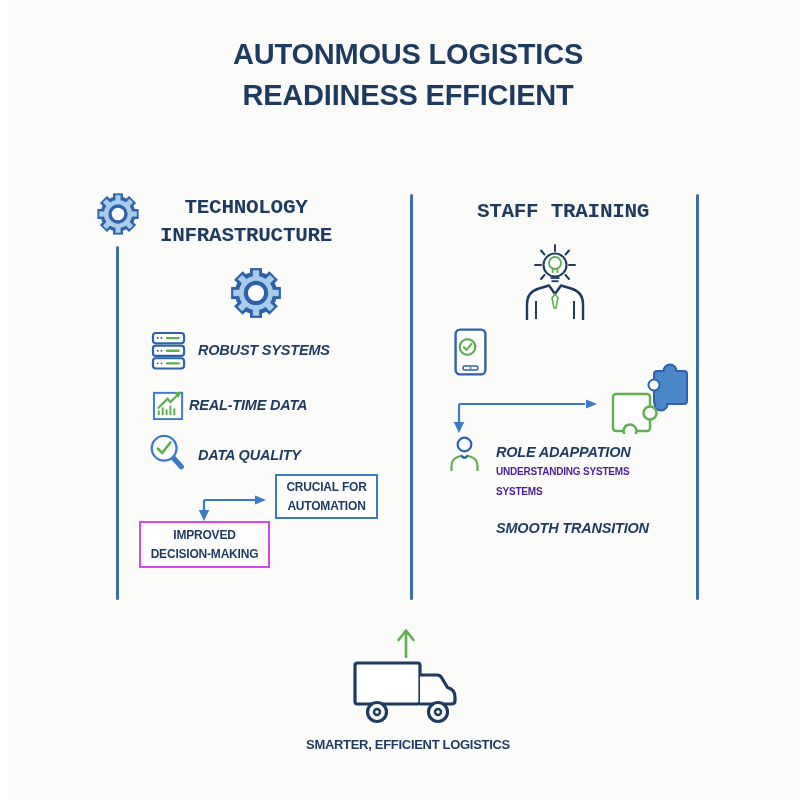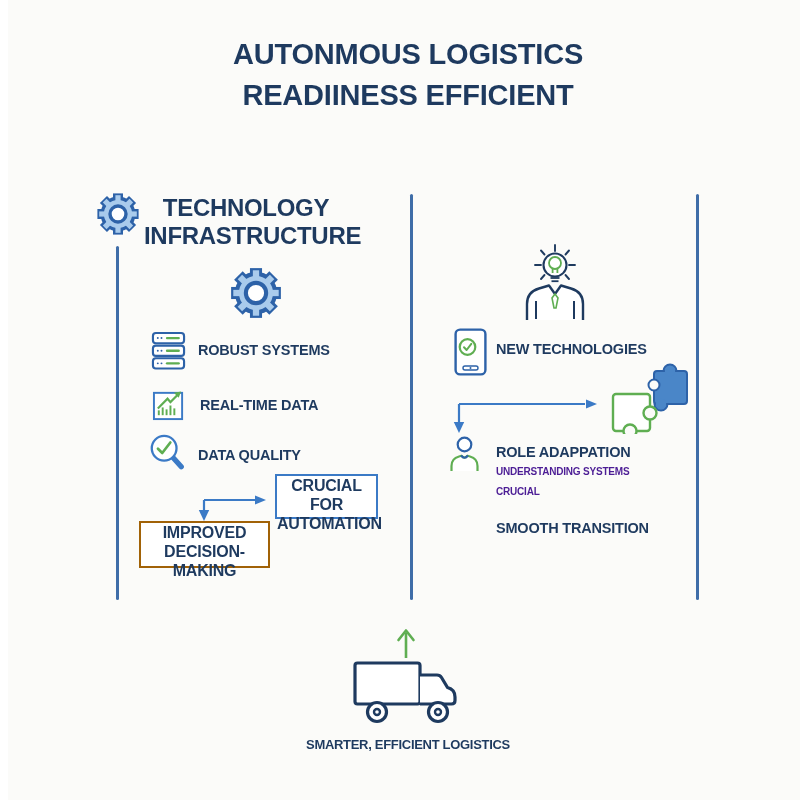--- a/index.html
+++ b/index.html
@@ -7,31 +7,31 @@
     position:relative;width:800px;height:800px;overflow:hidden;
     background:#fbfbf9;
     font-family:"Liberation Sans",sans-serif;
     font-weight:bold;color:#1e3a5f;margin-left:8px;
   }
   .abs{position:absolute;}
   .title{
     top:34px;left:0;width:800px;text-align:center;
     font-size:29px;line-height:41px;letter-spacing:-0.2px;color:#1e3a5f;
   }
-  .col-header{font-size:24px;line-height:28px;letter-spacing:-0.3px;text-align:center;color:#1e3a5f;}
-  .item-label{font-size:14.5px;line-height:19px;letter-spacing:-0.2px;color:#1e3a5f;white-space:nowrap;}
+  .col-header{font-size:21px;line-height:28px;letter-spacing:-0.3px;text-align:center;color:#1e3a5f;font-family:Liberation Mono, monospace;}
+  .item-label{font-size:14.5px;line-height:19px;letter-spacing:-0.2px;color:#1e3a5f;white-space:nowrap;font-style:italic;}
   .multi-label{font-size:10px;line-height:20px;letter-spacing:-0.2px;color:#4c1d95;}
   .divider{width:3px;background:#3f6da8;border-radius:2px;}
   .callout{
     box-sizing:border-box;background:#ffffff;text-align:center;
-    font-size:16px;line-height:19px;letter-spacing:-0.2px;color:#1e3a5f;
-    display:flex;flex-direction:column;justify-content:flex-start;
+    font-size:12px;line-height:19px;letter-spacing:-0.2px;color:#1e3a5f;
+    display:flex;flex-direction:column;justify-content:center;
   }
   .callout.blue{border:2px solid #3b7ac6;}
-  .callout.green{border:2px solid #a16207;}
+  .callout.green{border:2px solid #d946ef;}
   .caption{
     top:737px;left:0;width:800px;text-align:center;
     font-size:13px;letter-spacing:-0.3px;color:#1e3a5f;
   }
   svg{display:block;}
 </style>
 </head>
 <body>
 
 <div class="canvas">
@@ -125,21 +125,21 @@
     <g stroke="#5fae52" stroke-width="2" stroke-linecap="butt">
       <line x1="7" y1="28" x2="7" y2="23"></line>
       <line x1="11" y1="28" x2="11" y2="20"></line>
       <line x1="15" y1="28" x2="15" y2="22"></line>
       <line x1="19" y1="28" x2="19" y2="18"></line>
       <line x1="23" y1="28" x2="23" y2="21"></line>
     </g>
     <polyline points="6,21 16,11 19,14.5 26,7.5" fill="none" stroke="#5fae52" stroke-width="2.2"></polyline>
     <polygon points="30,3.5 22.5,5 27.5,10" fill="#5fae52"></polygon>
   </svg>
-  <div class="abs item-label" style="left:192px;top:396px">REAL-TIME DATA</div>
+  <div class="abs item-label" style="left:181px;top:396px">REAL-TIME DATA</div>
 
   <svg class="abs" style="left:139px;top:432px" width="40" height="42" viewBox="0 0 42 44">
     <line x1="27.5" y1="27" x2="36" y2="36.5" stroke="#3b7ac6" stroke-width="5.5" stroke-linecap="round"></line>
     <circle cx="18" cy="17" r="13" fill="#ffffff" stroke="#3b7ac6" stroke-width="2.4"></circle>
     <polyline points="11.5,17.5 16,22 24.5,11" fill="none" stroke="#5fae52" stroke-width="2.8" stroke-linecap="round" stroke-linejoin="round"></polyline>
   </svg>
   <div class="abs item-label" style="left:190px;top:446px">DATA QUALITY</div>
 
   <div class="abs callout blue" style="left:267px;top:474px;width:103px;height:45px">
     <div>CRUCIAL FOR</div>
@@ -152,20 +152,21 @@
     <polygon points="10,31 4.8,20 15.2,20" fill="#3b7ac6"></polygon>
   </svg>
 
   <div class="abs callout green" style="left:131px;top:521px;width:131px;height:47px">
     <div>IMPROVED</div>
     <div>DECISION-MAKING</div>
   </div>
 
   <div class="abs divider" style="left:402px;top:194px;height:406px"></div>
 
+  <div class="abs col-header" style="left:455px;top:198px;width:200px">STAFF TRAINING</div>
 
   <svg class="abs" style="left:514px;top:242px" width="66" height="78" viewBox="0 0 66 78">
     <g stroke="#1e3a5f" stroke-width="1.9" stroke-linecap="round">
       <line x1="33" y1="3" x2="33" y2="9"></line>
       <line x1="19" y1="8.5" x2="22.5" y2="12.5"></line>
         <line x1="47" y1="8.5" x2="43.5" y2="12.5"></line>
       <line x1="13" y1="23" x2="19" y2="23"></line>
         <line x1="53" y1="23" x2="47" y2="23"></line>
       <line x1="19" y1="37" x2="22.5" y2="33"></line>
         <line x1="47" y1="37" x2="43.5" y2="33"></line>
@@ -188,21 +189,20 @@
     <path d="M33,52 L30,56 L32,66 L34,66 L36,56 Z" fill="#ffffff" stroke="#5fae52" stroke-width="1.6"></path>
   </svg>
 
   <svg class="abs" style="left:446px;top:328px" width="33" height="48" viewBox="0 0 33 48">
     <rect x="1.6" y="1.6" width="29.8" height="44.8" rx="4.5" fill="#ffffff" stroke="#2d62a8" stroke-width="2.4"></rect>
     <circle cx="13.5" cy="19" r="7.8" fill="#ffffff" stroke="#5fae52" stroke-width="2.2"></circle>
     <polyline points="10,19.2 12.6,22 17.3,15.8" fill="none" stroke="#5fae52" stroke-width="2" stroke-linecap="round" stroke-linejoin="round"></polyline>
     <rect x="9" y="38" width="15" height="4" rx="2" fill="#ffffff" stroke="#2d62a8" stroke-width="1.4"></rect>
     <circle cx="16.5" cy="40" r="1" fill="#2d62a8"></circle>
   </svg>
-  <div class="abs item-label" style="left:488px;top:340px">NEW TECHNOLOGIES</div>
 
   <svg class="abs" style="left:596px;top:358px" width="96" height="76" viewBox="0 0 96 76">
     <g>
       <circle cx="66" cy="13" r="6.5" fill="#4a86c8" stroke="#2d62a8" stroke-width="2"></circle>
       <circle cx="57" cy="46" r="6.5" fill="#4a86c8" stroke="#2d62a8" stroke-width="2"></circle>
       <rect x="50" y="13" width="33" height="33" rx="3" fill="#4a86c8" stroke="#2d62a8" stroke-width="2"></rect>
       <circle cx="66" cy="13" r="5.2" fill="#4a86c8"></circle>
       <circle cx="57" cy="46" r="5.2" fill="#4a86c8"></circle>
       <circle cx="50" cy="27" r="5.5" fill="#fbfbf9" stroke="#2d62a8" stroke-width="2"></circle>
     </g>
@@ -221,21 +221,21 @@
 
   <svg class="abs" style="left:441px;top:435px" width="31" height="37" viewBox="0 0 31 37">
     <circle cx="15.5" cy="9.5" r="6.8" fill="#ffffff" stroke="#2d62a8" stroke-width="2.2"></circle>
     <path d="M2.5,36 L2.5,31 Q2.5,23.5 10,21.5 L12.5,20.8 Q15.5,24.5 18.5,20.8 L21,21.5 Q28.5,23.5 28.5,31 L28.5,36" fill="#ffffff" stroke="#5fae52" stroke-width="2.2" stroke-linejoin="round"></path>
     <path d="M12,20.5 Q15.5,24.8 19,20.5" fill="none" stroke="#2d62a8" stroke-width="2"></path>
   </svg>
   <div class="abs item-label" style="left:488px;top:443px">ROLE ADAPPATION</div>
 
   <div class="abs multi-label" style="left:488px;top:462px;width:210px">
     <div>UNDERSTANDING SYSTEMS</div>
-    <div>CRUCIAL</div>
+    <div>SYSTEMS</div>
   </div>
 
   <div class="abs item-label" style="left:488px;top:519px">SMOOTH TRANSITION</div>
 
   <div class="abs divider" style="left:688px;top:194px;height:406px"></div>
 
   <svg class="abs" style="left:387px;top:627px" width="22" height="33" viewBox="0 0 22 33">
     <line x1="11" y1="31" x2="11" y2="6" stroke="#5fae52" stroke-width="2.6"></line>
     <polyline points="3.5,13 11,3.5 18.5,13" fill="none" stroke="#5fae52" stroke-width="2.6" stroke-linecap="round" stroke-linejoin="round"></polyline>
   </svg>

